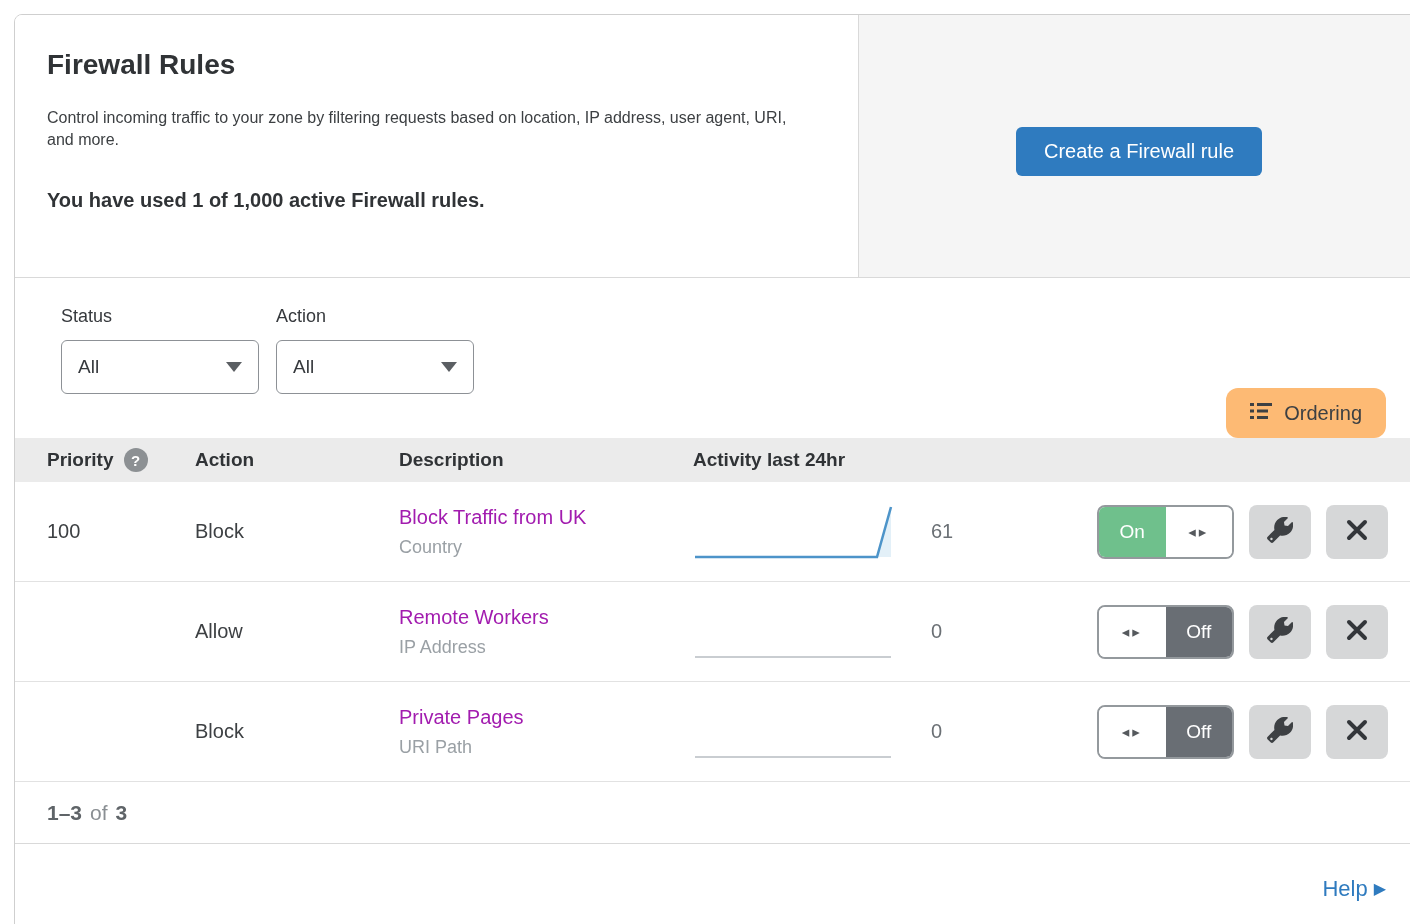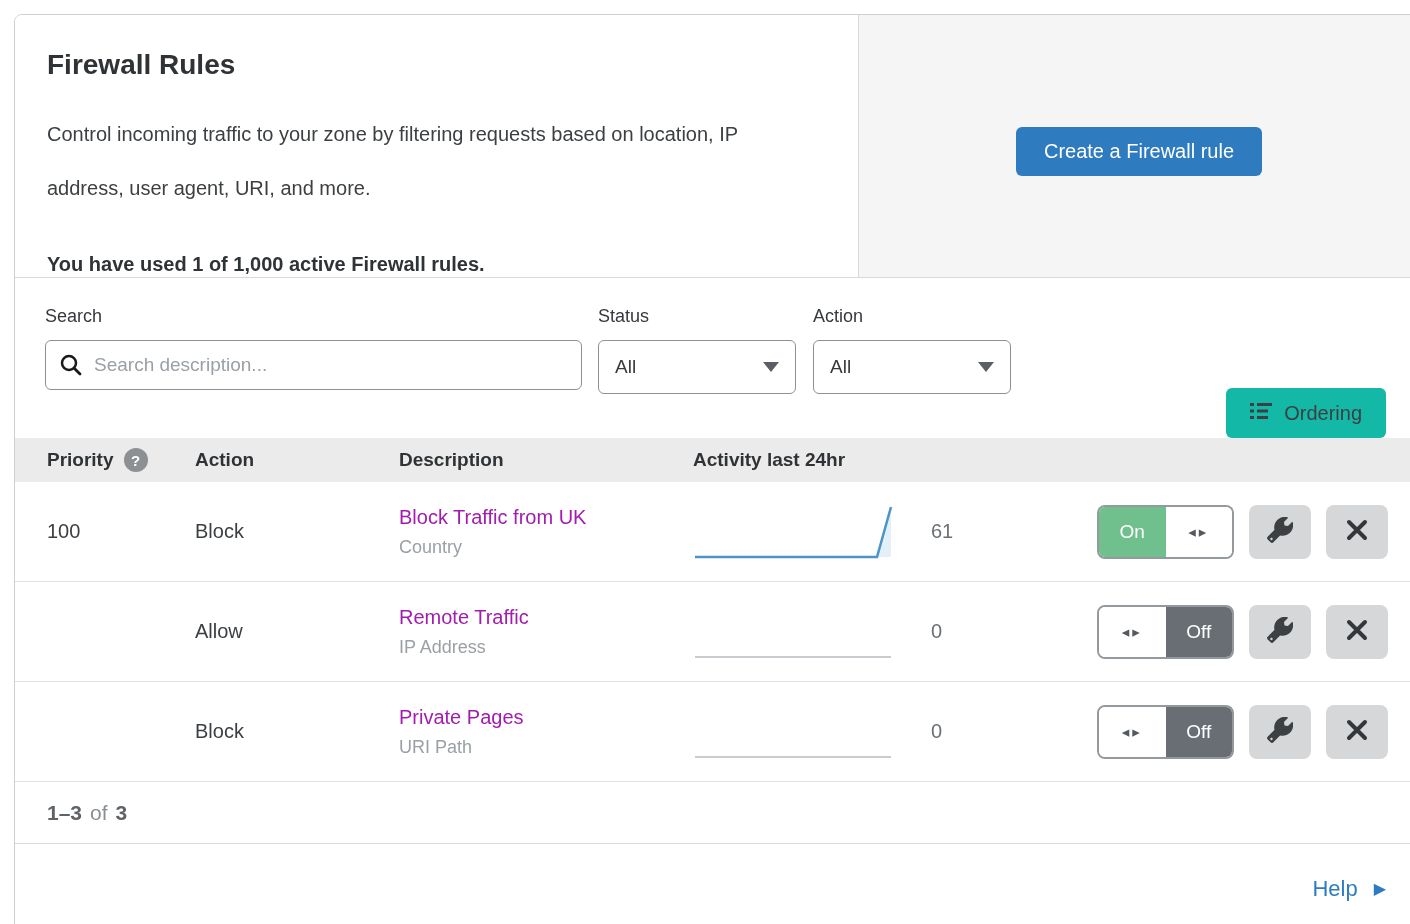--- a/index.html
+++ b/index.html
@@ -14,21 +14,21 @@
   }
 
   
   .header { display: flex; height: 263px; border-bottom: 1px solid #d9d9d9; flex: 0 0 auto; }
   .header-left { width: 843px; padding: 34px 56px 0 32px; background: #fff; }
   .header-right {
     flex: 1; background: #f5f5f5; border-left: 1px solid #d9d9d9;
     display: flex; align-items: flex-start; justify-content: center;
   }
   .page-title { font-size: 28px; font-weight: bold; color: #303336; margin-bottom: 26px; }
-  .page-desc { font-size: 20px; line-height: 54px; color: #3d4043; margin-bottom: 38px; }
+  .page-desc { font-size: 16px; line-height: 22px; color: #3d4043; margin-bottom: 38px; }
   .usage-note { font-size: 20px; font-weight: bold; color: #303336; }
   .create-btn {
     margin-top: 112px;
     background: #2f7bbf; color: #fff; border: none; border-radius: 6px;
     font-family: "Liberation Sans", sans-serif;
     font-size: 20px; padding: 13px 28px; cursor: pointer;
   }
 
   
   .filter-bar { height: 160px; padding: 28px 33px 0 30px; display: flex; flex: 0 0 auto; }
@@ -45,21 +45,21 @@
   .select {
     width: 198px; height: 54px; border: 1px solid #8d9196; border-radius: 6px;
     display: flex; align-items: center; justify-content: space-between;
     padding: 0 16px; font-size: 19px; color: #36393d; cursor: pointer; background: #fff;
   }
   .caret { width: 0; height: 0; border-left: 8px solid transparent; border-right: 8px solid transparent; border-top: 10px solid #5b5f63; }
   .status-group { margin-left: 16px; }
   .action-group { margin-left: 17px; }
   .ordering-wrap { margin-left: auto; display: flex; flex-direction: column; justify-content: flex-end; }
   .ordering-btn {
-    height: 50px; background: #14b8a6; border: none; border-radius: 6px;
+    height: 50px; background: #fdba74; border: none; border-radius: 12px;
     display: flex; align-items: center; gap: 12px; padding: 0 24px;
     font-family: "Liberation Sans", sans-serif;
     font-size: 20px; color: #3d4043; cursor: pointer;
   }
 
   
   .thead {
     height: 44px; background: #ebebeb; display: flex; align-items: center;
     font-size: 19px; font-weight: bold; color: #303336; flex: 0 0 auto;
   }
@@ -94,52 +94,40 @@
   .icon-btn {
     width: 62px; height: 54px; background: #d6d7d8; border: none; border-radius: 8px;
     display: flex; align-items: center; justify-content: center; cursor: pointer;
   }
 
   
   .pagination { height: 62px; border-bottom: 1px solid #d9d9d9; display: flex; align-items: center; padding-left: 32px; font-size: 21px; color: #8a8f93; flex: 0 0 auto; }
   .pg-strong { font-weight: bold; color: #5f6468; }
   .pg-of { margin: 0 8px; }
   .help-row { flex: 1; display: flex; align-items: center; justify-content: flex-end; padding-right: 33px; }
-  .help-link { display: flex; align-items: center; gap: 16px; font-size: 22px; color: #2f7bbf; cursor: pointer; text-decoration: none; }
+  .help-link { display: flex; align-items: center; gap: 6px; font-size: 22px; color: #2f7bbf; cursor: pointer; text-decoration: none; }
   .help-arrow { font-size: 16px; }
 </style>
 </head>
 <body>
 
 <div class="card">
 
   <div class="header">
     <div class="header-left">
       <div class="page-title">Firewall Rules</div>
       <div class="page-desc">Control incoming traffic to your zone by filtering requests based on location, IP address, user agent, URI, and more.</div>
       <div class="usage-note">You have used 1 of 1,000 active Firewall rules.</div>
     </div>
     <div class="header-right">
       <button class="create-btn">Create a Firewall rule</button>
     </div>
   </div>
 
   <div class="filter-bar">
-    <div class="f-group">
-      <div class="f-label">Search</div>
-      <div class="search-wrap">
-        <span class="search-icon">
-          <svg width="24" height="24" viewBox="0 0 24 24">
-              <circle cx="10" cy="10" r="7" fill="none" stroke="#1a1a1a" stroke-width="2.5"></circle>
-              <line x1="15.2" y1="15.2" x2="21" y2="21" stroke="#1a1a1a" stroke-width="2.8" stroke-linecap="round"></line>
-            </svg>
-        </span>
-        <input class="search-input" type="text" placeholder="Search description..." style="">
-      </div>
-    </div>
 
     <div class="f-group status-group">
       <div class="f-label">Status</div>
       <div class="select">
         <span>All</span>
         <span class="caret"></span>
       </div>
     </div>
 
     <div class="f-group action-group">
@@ -210,21 +198,21 @@
             </svg>
         </span>
       </button>
     </div>
   </div>
 
   <div class="trow">
     <div class="c-priority cell-main"></div>
     <div class="c-action cell-main">Allow</div>
     <div class="c-desc">
-      <div class="desc-title">Remote Traffic</div>
+      <div class="desc-title">Remote Workers</div>
       <div class="desc-sub">IP Address</div>
     </div>
     <div class="c-activity">
       <svg class="sparkline" viewBox="0 0 200 64">
         <path d="M2,57 L198,57" fill="none" stroke="#c9cdd1" stroke-width="2"></path>
       </svg>
       <div class="count">0</div>
     </div>
     <div class="c-controls" style="margin-left:auto;">
       <div class="toggle">

